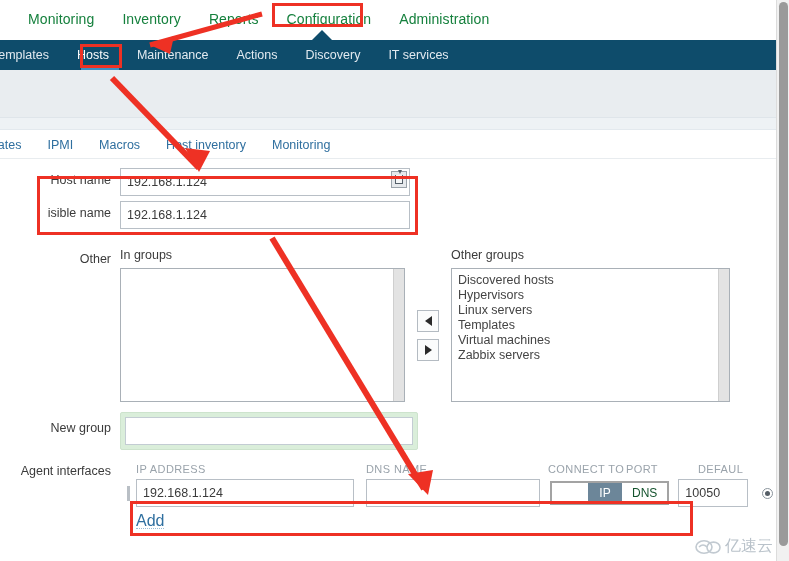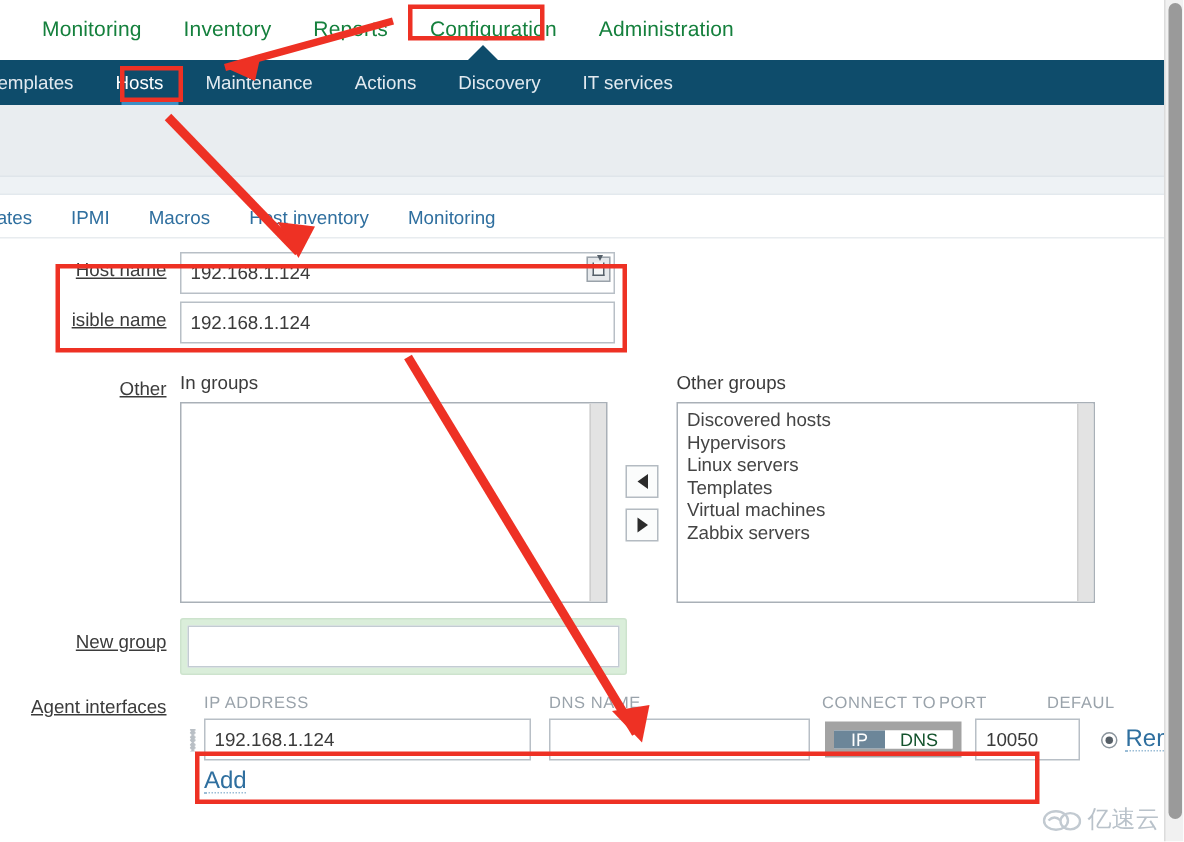--- a/index.html
+++ b/index.html
@@ -74,21 +74,21 @@
   }
   .formtab:first-child { margin-left:-18px; }
 
   
   .form { position:absolute; left:0; top:168px; width:776px; }
 
   .row { display:flex; align-items:flex-start; margin-bottom:2px; }
   .lbl {
     width:120px; text-align:right; padding-right:9px;
     font-size:12.5px; color:#3b3b3b; line-height:24px;
-    white-space:nowrap; flex:0 0 120px;text-decoration:underline;
+    white-space:nowrap; flex:0 0 120px;
   }
   .fld { flex:1; }
 
   input.txt {
     height:28px; border:1px solid #b8bfc6; background:#fff;
     font-family:"Liberation Sans", sans-serif; font-size:12.5px;
     color:#3b3b3b; padding:0 6px; outline:none;
   }
   .wide { width:290px; }
 
@@ -156,21 +156,21 @@
   .ifrow { display:flex; align-items:center; height:30px; }
   .dragdots { width:16px; display:flex; justify-content:center; }
   .dragdots u {
     display:block; width:5px; height:15px; text-decoration:none;
     background-image:
       radial-gradient(#b9bfc5 45%, transparent 46%),
       radial-gradient(#b9bfc5 45%, transparent 46%);
     background-size:5px 5px; background-position:0 0, 0 3px;
     background-repeat:repeat-y;
   }
-  .toggle { display:flex; border:6px solid #a3a3a3; height:24px; }
+  .toggle { display:flex; border:2px solid #a3a3a3; height:24px;padding-left:36px; }
   .toggle div {
     display:flex; align-items:center; justify-content:center;
     font-size:12px; padding:0 10px; min-width:34px;
   }
   .toggle .on { background:#6c8699; color:#ffffff; }
   .toggle .off { background:#ffffff; color:#14532d; }
   .radio {
     width:11px; height:11px; border-radius:50%;
     border:1px solid #8a949c; background:#fff;
     display:inline-block; position:relative; vertical-align:-1px;

